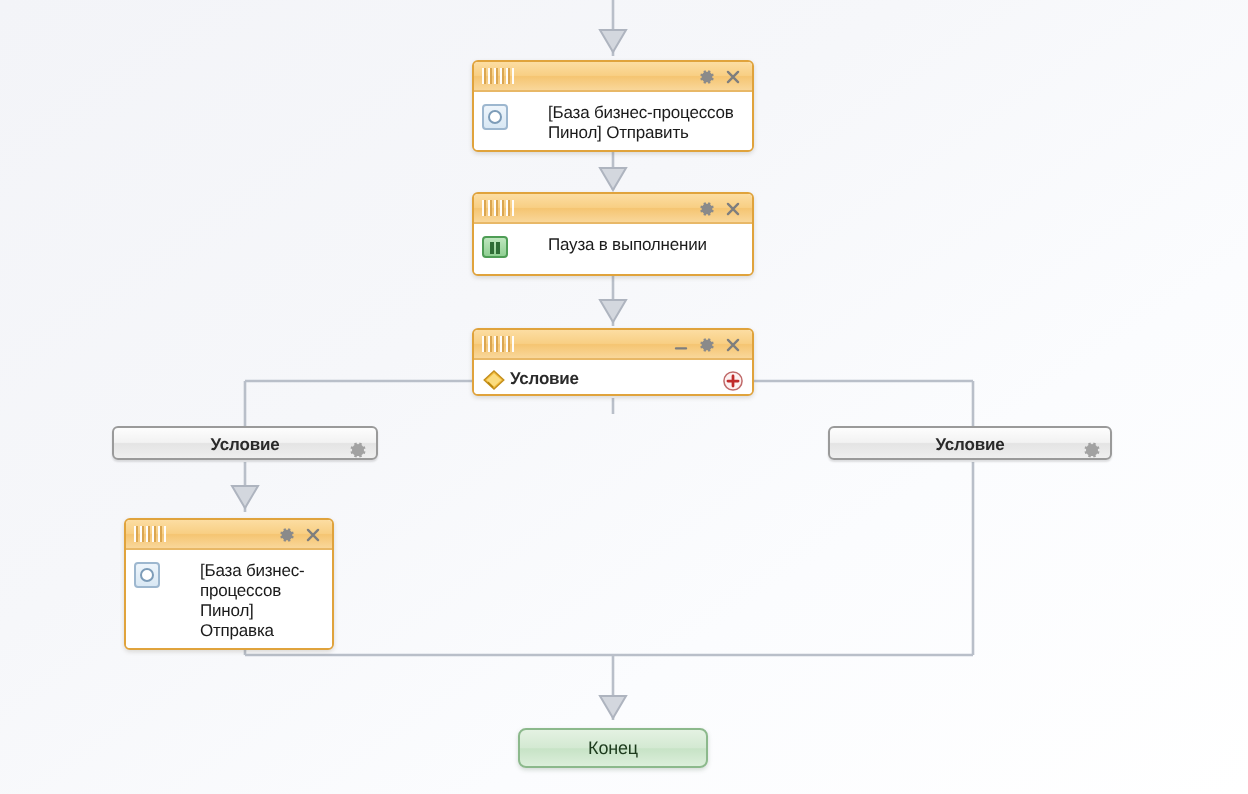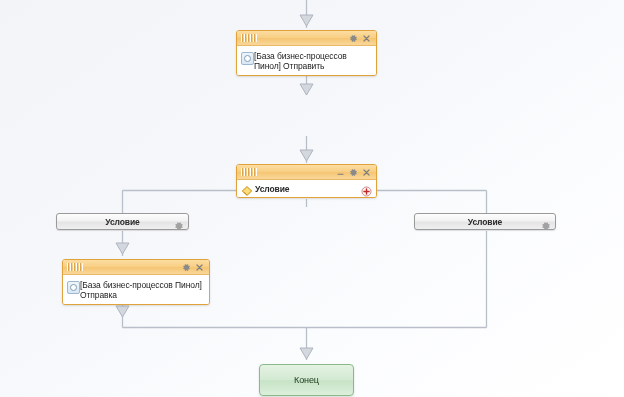--- a/index.html
+++ b/index.html
@@ -70,21 +70,21 @@
     width: 9px;
     height: 9px;
     position: relative;
     display: block;
   }
   .tbtn svg { display: block; }
 
   .node-body {
     display: flex;
     align-items: flex-start;
-    gap: 0;
+    gap: 20px;
     padding: 4px 4px 4px 4px;
     background: #ffffff;
     border-radius: 0 0 2px 2px;
   }
   .node-label {
     font-size: 8.5px;
     line-height: 10px;
     color: #1b1b1b;
     letter-spacing: -.1px;
     padding-top: 1px;
@@ -253,20 +253,45 @@
       </span>
     </div>
     <div class="node-body">
       <span class="act-icon">
           <i></i>
         </span>
       <span class="node-label">[База бизнес-процессов Пинол] Отправить</span>
     </div>
   </div>
 
+  <div class="node" style="left:236px; top:96px; width:141px;">
+    <div class="node-title">
+      <span class="grip"></span>
+      <span class="title-btns">
+        <span class="tbtn">
+          <svg viewBox="0 0 16 16" width="9" height="9">
+            <path fill="#8a8a8a" d="M8 5.1A2.9 2.9 0 1 0 8 10.9 2.9 2.9 0 0 0 8 5.1zm0 4.3A1.4 1.4 0 1 1 8 6.6a1.4 1.4 0 0 1 0 2.8z"></path>
+            <path fill="#8a8a8a" d="M14 9.2l-1.3-.3a4.8 4.8 0 0 0 0-1.8L14 6.8l-.6-1.9-1.3.4a4.9 4.9 0 0 0-1.3-1.3l.4-1.3L9.3 2l-.5 1.3a4.8 4.8 0 0 0-1.6 0L6.7 2l-1.9.7.4 1.3a4.9 4.9 0 0 0-1.3 1.3L2.6 4.9 2 6.8l1.3.3a4.8 4.8 0 0 0 0 1.8L2 9.2l.6 1.9 1.3-.4a4.9 4.9 0 0 0 1.3 1.3l-.4 1.3 1.9.7.5-1.3a4.8 4.8 0 0 0 1.6 0l.5 1.3 1.9-.7-.4-1.3a4.9 4.9 0 0 0 1.3-1.3l1.3.4.6-1.9z"></path>
+          </svg>
+        </span>
+        <span class="tbtn">
+          <svg viewBox="0 0 16 16" width="9" height="9">
+            <path stroke="#7e7e7e" stroke-width="2.1" stroke-linecap="round" d="M3.5 3.5 L12.5 12.5 M12.5 3.5 L3.5 12.5"></path>
+          </svg>
+        </span>
+      </span>
+    </div>
+    <div class="node-body" style="padding-bottom:8px;">
+      <span class="pause-icon">
+          <b></b>
+          <b></b>
+        </span>
+      <span class="node-label">Пауза в выполнении</span>
+    </div>
+  </div>
 
   <div class="node" style="left:236px; top:164px; width:141px;">
     <div class="node-title">
       <span class="grip"></span>
       <span class="title-btns">
         <span class="tbtn">
           <svg viewBox="0 0 16 16" width="9" height="9">
             <path stroke="#7e7e7e" stroke-width="2" stroke-linecap="round" d="M3.5 11 L12.5 11"></path>
           </svg>
         </span>
@@ -314,21 +339,21 @@
   <div class="branch" style="left:414px; top:213px; width:142px;">
     <span class="branch-label">Условие</span>
     <span class="branch-gear">
       <svg viewBox="0 0 16 16" width="10" height="10">
         <path fill="#a2a2a2" d="M8 5.1A2.9 2.9 0 1 0 8 10.9 2.9 2.9 0 0 0 8 5.1zm0 4.3A1.4 1.4 0 1 1 8 6.6a1.4 1.4 0 0 1 0 2.8z"></path>
         <path fill="#a2a2a2" d="M14 9.2l-1.3-.3a4.8 4.8 0 0 0 0-1.8L14 6.8l-.6-1.9-1.3.4a4.9 4.9 0 0 0-1.3-1.3l.4-1.3L9.3 2l-.5 1.3a4.8 4.8 0 0 0-1.6 0L6.7 2l-1.9.7.4 1.3a4.9 4.9 0 0 0-1.3 1.3L2.6 4.9 2 6.8l1.3.3a4.8 4.8 0 0 0 0 1.8L2 9.2l.6 1.9 1.3-.4a4.9 4.9 0 0 0 1.3 1.3l-.4 1.3 1.9.7.5-1.3a4.8 4.8 0 0 0 1.6 0l.5 1.3 1.9-.7-.4-1.3a4.9 4.9 0 0 0 1.3-1.3l1.3.4.6-1.9z"></path>
       </svg>
     </span>
   </div>
 
-  <div class="node" style="left:62px; top:259px; width:148px;">
+  <div class="node" style="left:62px; top:259px; width:105px;">
     <div class="node-title">
       <span class="grip"></span>
       <span class="title-btns">
         <span class="tbtn">
           <svg viewBox="0 0 16 16" width="9" height="9">
             <path fill="#8a8a8a" d="M8 5.1A2.9 2.9 0 1 0 8 10.9 2.9 2.9 0 0 0 8 5.1zm0 4.3A1.4 1.4 0 1 1 8 6.6a1.4 1.4 0 0 1 0 2.8z"></path>
             <path fill="#8a8a8a" d="M14 9.2l-1.3-.3a4.8 4.8 0 0 0 0-1.8L14 6.8l-.6-1.9-1.3.4a4.9 4.9 0 0 0-1.3-1.3l.4-1.3L9.3 2l-.5 1.3a4.8 4.8 0 0 0-1.6 0L6.7 2l-1.9.7.4 1.3a4.9 4.9 0 0 0-1.3 1.3L2.6 4.9 2 6.8l1.3.3a4.8 4.8 0 0 0 0 1.8L2 9.2l.6 1.9 1.3-.4a4.9 4.9 0 0 0 1.3 1.3l-.4 1.3 1.9.7.5-1.3a4.8 4.8 0 0 0 1.6 0l.5 1.3 1.9-.7-.4-1.3a4.9 4.9 0 0 0 1.3-1.3l1.3.4.6-1.9z"></path>
           </svg>
         </span>
         <span class="tbtn">
@@ -339,17 +364,17 @@
       </span>
     </div>
     <div class="node-body">
       <span class="act-icon">
           <i></i>
         </span>
       <span class="node-label">[База бизнес-процессов Пинол] Отправка</span>
     </div>
   </div>
 
-  <div class="end-node" style="left:259px; top:364px; width:95px; height:32px;">
+  <div class="end-node" style="left:259px; top:364px; width:95px; height:20px;">
     <span class="end-label">Конец</span>
   </div>
 
 </div>
 
 </body></html>

